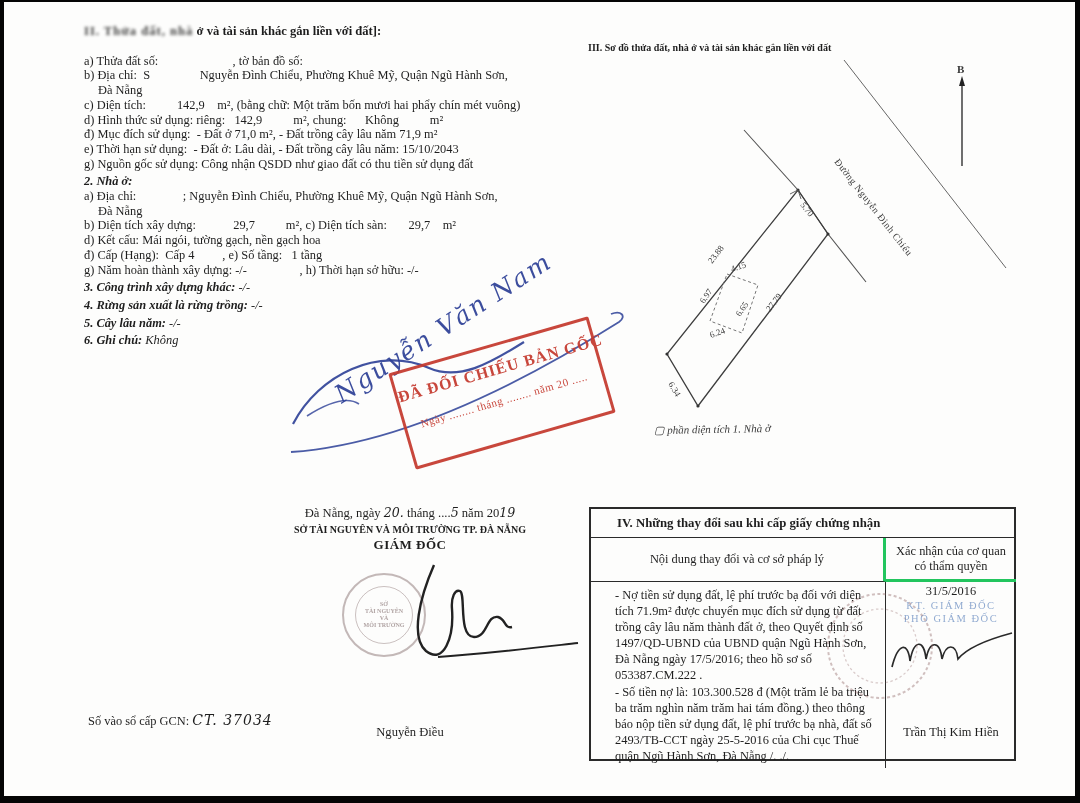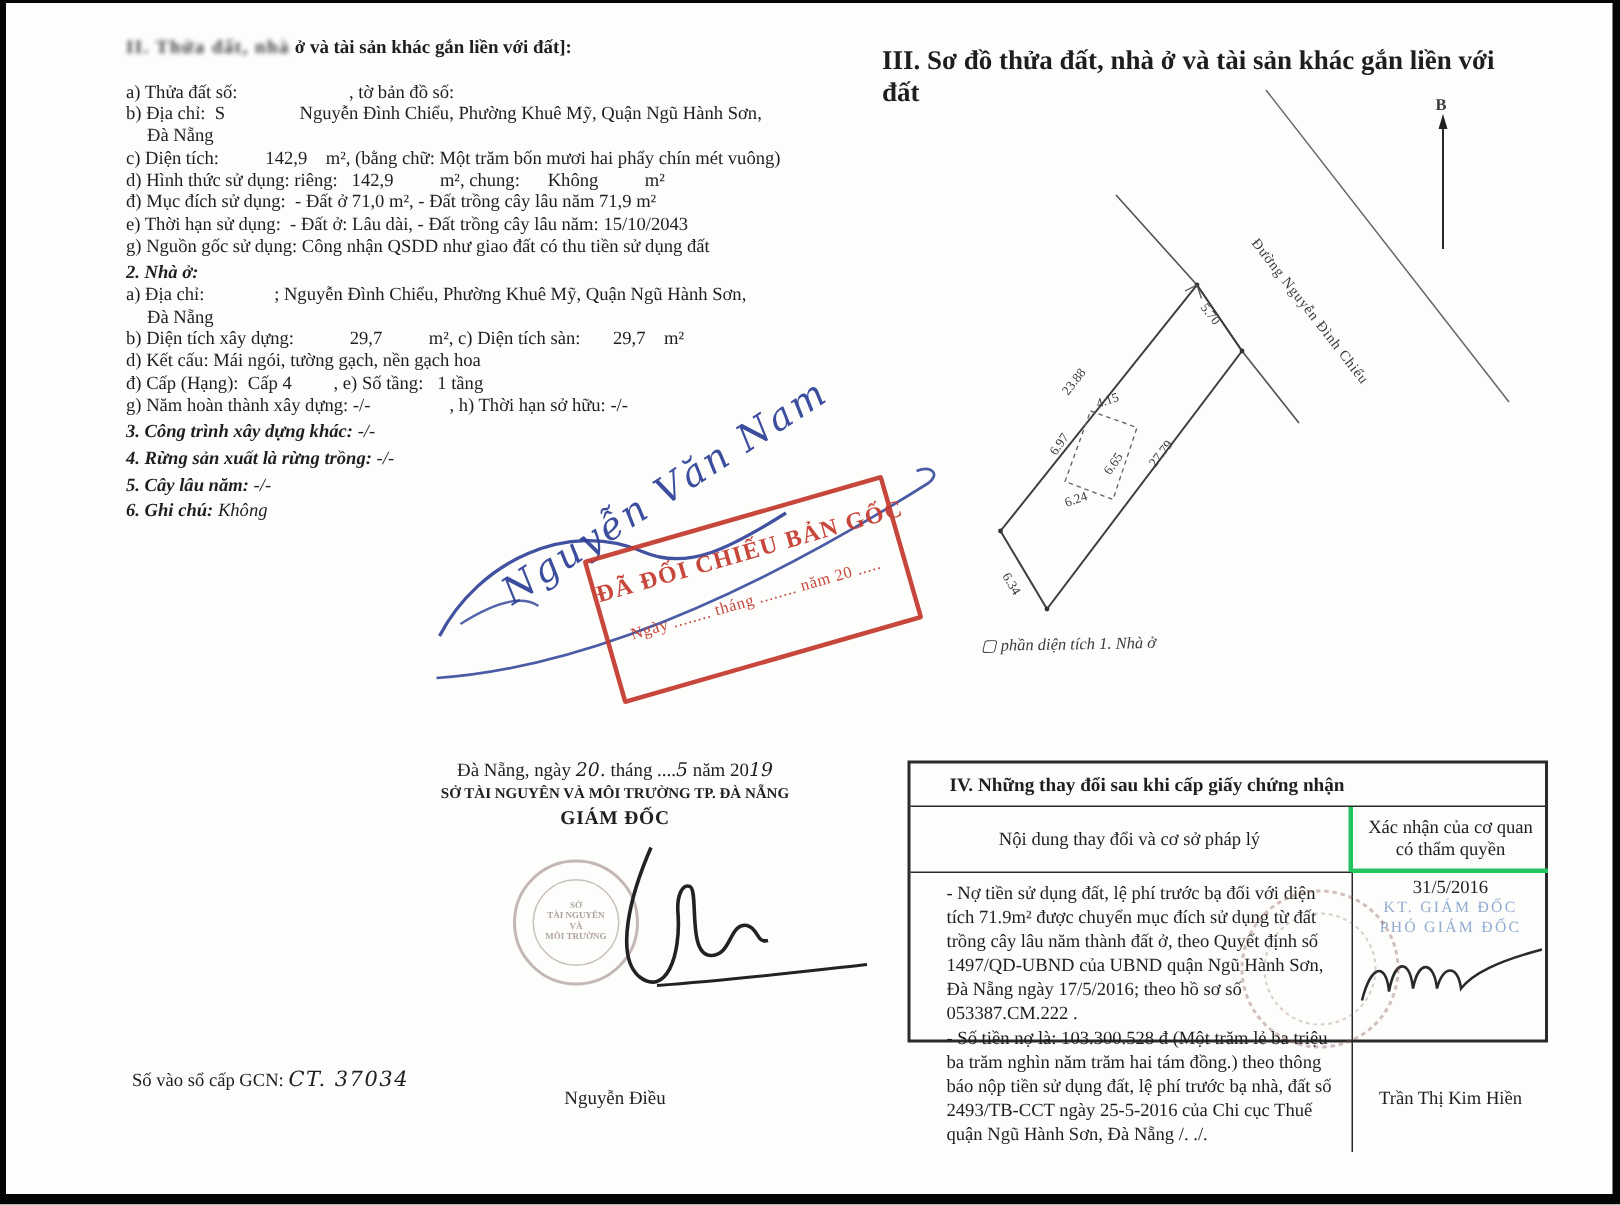--- a/index.html
+++ b/index.html
@@ -18,21 +18,21 @@
   #left-block .heading { font-weight:bold; font-size:12.6px; margin-bottom:15px; }
   .smudge { filter:blur(1.5px); letter-spacing:1px; opacity:.85; }
   .line { white-space:pre-wrap; }
   .indent { padding-left:14px; }
   .sec { font-weight:bold; font-style:italic; margin-top:3px; }
   .sec .val { font-weight:normal; font-style:italic; }
   #sec2-h { font-weight:bold; font-style:italic; margin-top:3px; }
   .gap-top { margin-top:3px; }
 
   
-  #right-heading { left:584px; top:28px; width:436px; font-weight:bold; font-size:18px; }
+  #right-heading { left:584px; top:40px; width:436px; font-weight:bold; font-size:10px; }
 
   
   #diagram { left:590px; top:40px; }
   #diagram text { font-family:"Liberation Serif",serif; fill:#3a3a3a; }
   .dim { font-size:8.8px; }
   .street-name { font-size:9.6px; letter-spacing:.6px; fill:#555; }
   .north-b { font-size:11px; font-weight:bold; fill:#222; }
   .pencil { font-size:11px; fill:#8b8b8b; font-style:italic; }
 
   
@@ -68,21 +68,21 @@
           color:rgba(110,85,85,.55); font-size:6px; font-weight:bold; line-height:7px; }
   #director-sign { position:absolute; left:150px; top:52px; }
   #signer-name { margin-top:172px; font-size:12.6px; }
 
   
   #reg-line { left:84px; top:710px; font-size:12.4px; }
   #reg-line .hw { font-family:"DejaVu Serif",serif; font-style:italic; font-size:14px; letter-spacing:1px; }
 
   
   #table4 {
-    left:601px; top:505px; width:427px; height:188px;
+    left:585px; top:505px; width:427px; height:254px;
     border:2px solid #2a2a2a;
     display:grid; grid-template-columns:295px 1fr; grid-template-rows:29px 44px 1fr;
     font-size:12.4px;
   }
   #t4-title { grid-column:1 / 3; border-bottom:1px solid #2a2a2a;
     font-weight:bold; font-size:12.8px; display:flex; align-items:center; padding-left:26px; }
   #t4-c1h { border-right:3px solid #22c55e; border-bottom:1px solid #2a2a2a;
     display:flex; align-items:center; justify-content:center; }
   #t4-c2h { border-bottom:3px solid #22c55e; display:flex; align-items:center;
     justify-content:center; text-align:center; line-height:15px; padding:0 6px; }

